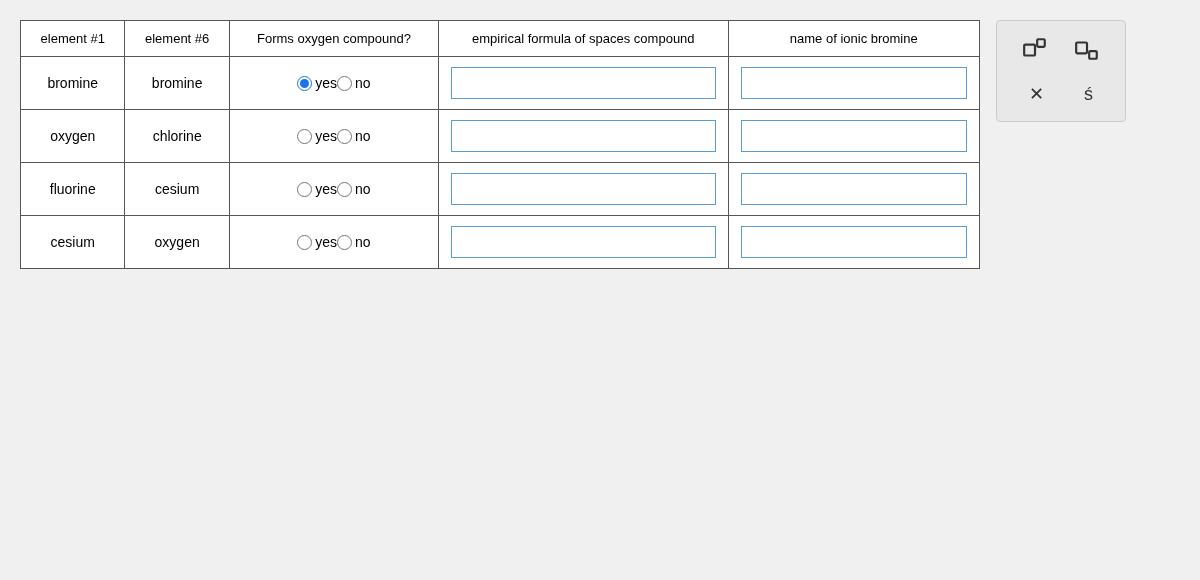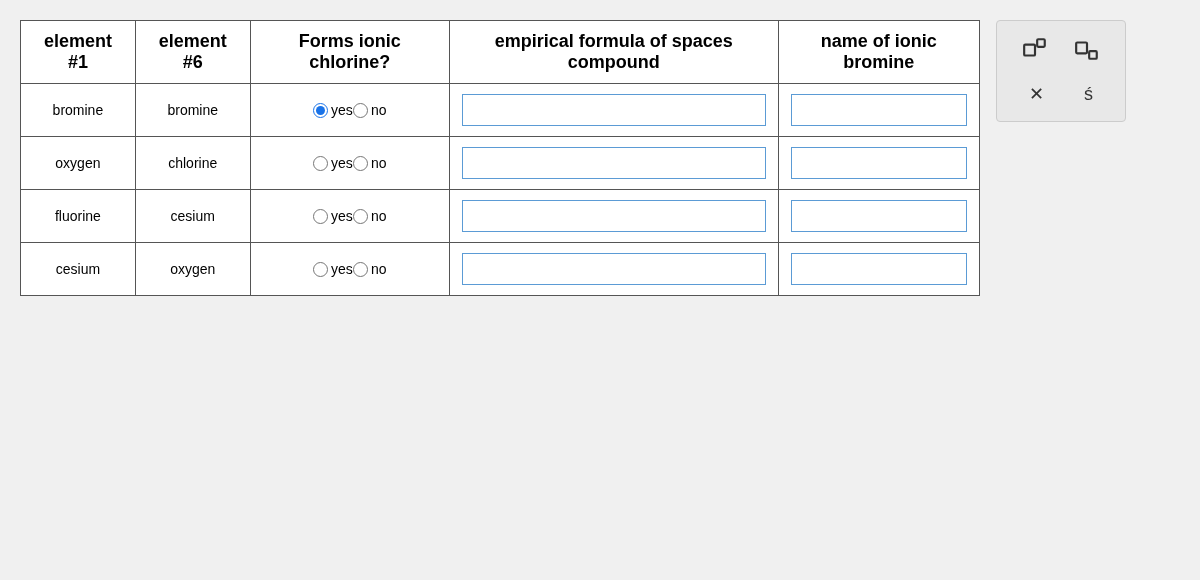--- a/index.html
+++ b/index.html
@@ -31,22 +31,22 @@
       width: 100%;
       background: white;
     }
     table th, table td {
       border: 1px solid #555;
       padding: 10px 12px;
       text-align: center;
       vertical-align: middle;
     }
     table th {
-      font-weight: bold;
-      font-size: 18px;
+      font-weight: normal;
+      font-size: 13px;
       background: white;
     }
     .radio-group {
       display: flex;
       align-items: flex-start;
       justify-content: center;
       gap: 0;
     }
     .radio-group label {
       display: flex;
@@ -117,21 +117,21 @@
 </head>
 <body>
 
 <div class="main-content">
 
   <table>
     <thead>
       <tr>
         <th>element #1</th>
         <th>element #6</th>
-        <th>Forms ionic chlorine?</th>
+        <th>Forms oxygen compound?</th>
         <th>empirical formula of spaces compound</th>
         <th>name of ionic bromine</th>
       </tr>
     </thead>
     <tbody id="table-body">
     <tr>
           <td>bromine</td>
           <td>bromine</td>
           <td>
             <div class="radio-group">

